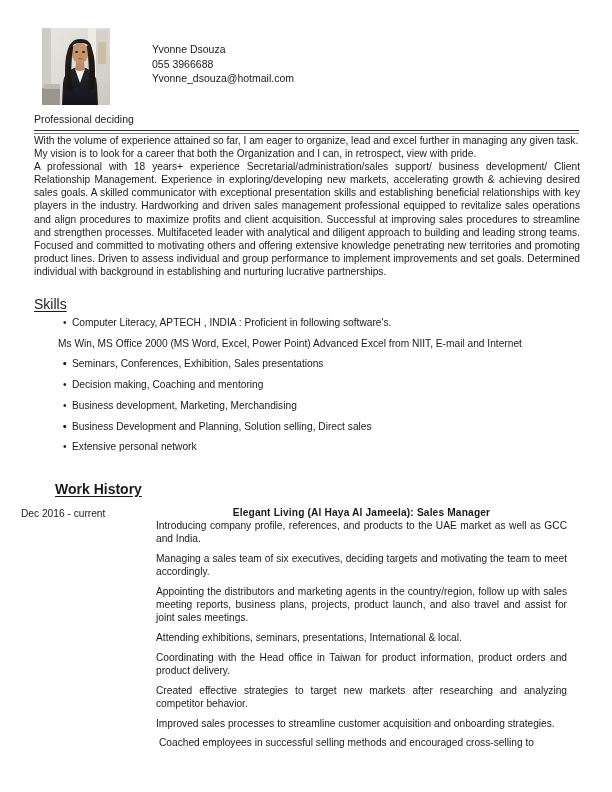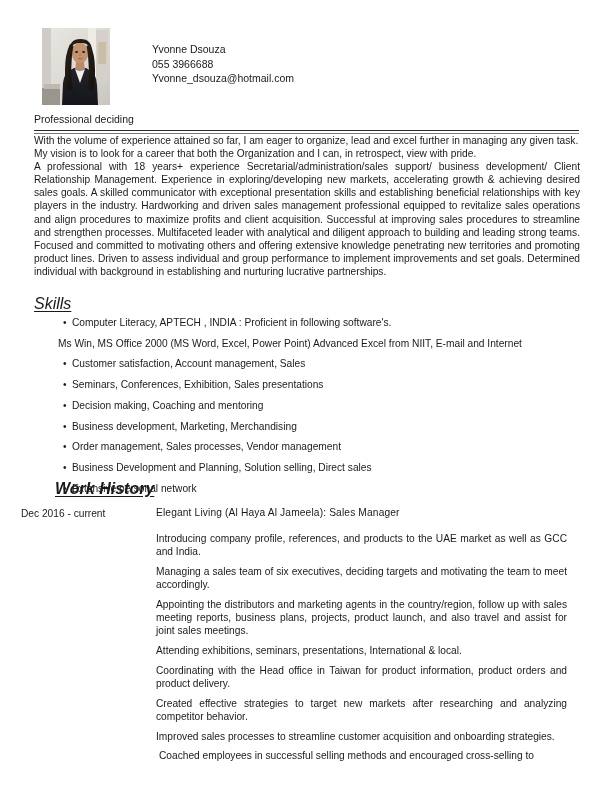--- a/index.html
+++ b/index.html
@@ -67,25 +67,24 @@
     width: 545px;
     height: 0;
     border-top: 1.1px solid #2b2b2b;
   }
   .hr-full.second {
     top: 132.5px;
     border-top: 0.6px solid #7a7a7a;
   }
 
   .sec-underline {
-    font-size: 16px;
+    font-size: 14px;
     line-height: 14px;
     text-decoration: underline;
     text-underline-offset: 2px;
-    font-style: italic;
   }
   .sec-underline.bold { font-weight: bold; margin-left: 21px; }
 
   
   .summary {
     position: absolute;
     left: 34px;
     top: 134px;
     width: 546px;
     font-size: 10.2px;
@@ -150,24 +149,24 @@
     padding-top: 1px;
   }
   .work-body {
     flex: 1 1 auto;
     font-size: 10.2px;
     line-height: 13.2px;
     text-align: justify;
     color: #1a1a1a;
   }
   .job-title {
-    font-weight: normal;
+    font-weight: bold;
     letter-spacing: 0.15px;
-    text-align: left;
-    margin: 0 0 13px 0;
+    text-align: center;
+    margin: 0 0 0 0;
   }
   .work-body p.duty {
     margin: 0 0 6.5px 0;
   }
   .work-body p.duty.last {
     margin-bottom: 0;
   }
   .work-body p.duty.indent {
     text-indent: 3px;
   }
@@ -228,25 +227,25 @@
 
   <div class="summary">
     <p class="nojust">With the volume of experience attained so far, I am eager to organize, lead and excel further in managing any given task. My vision is to look for a career that both the Organization and I can, in retrospect, view with pride.</p>
     <p>A professional with 18 years+ experience Secretarial/administration/sales support/ business development/ Client Relationship Management. Experience in exploring/developing new markets, accelerating growth &amp; achieving desired sales goals. A skilled communicator with exceptional presentation skills and establishing beneficial relationships with key players in the industry. Hardworking and driven sales management professional equipped to revitalize sales operations and align procedures to maximize profits and client acquisition. Successful at improving sales procedures to streamline and strengthen processes. Multifaceted leader with analytical and diligent approach to building and leading strong teams. Focused and committed to motivating others and offering extensive knowledge penetrating new territories and promoting product lines. Driven to assess individual and group performance to implement improvements and set goals. Determined individual with background in establishing and nurturing lucrative partnerships.</p>
   </div>
 
   <div class="skills-head sec-underline">Skills</div>
   <div class="skills-list" id="skills-list">
       <div class="bullet-row"><span class="dot">•</span><span>Computer Literacy, APTECH , INDIA : Proficient in following software's.</span></div>
       <div class="plain-row">Ms Win, MS Office 2000 (MS Word, Excel, Power Point) Advanced Excel from NIIT, E-mail and Internet</div>
-      <div class="bullet-row"><span class="dot">•</span><span>Customer satisfaction, Account management, Sales</span></div>
+      <div class="bullet-row"><span class="dot">•</span></div>
       <div class="bullet-row"><span class="dot">•</span><span>Seminars, Conferences, Exhibition, Sales presentations</span></div>
       <div class="bullet-row"><span class="dot">•</span><span>Decision making, Coaching and mentoring</span></div>
       <div class="bullet-row"><span class="dot">•</span><span>Business development, Marketing, Merchandising</span></div>
-      <div class="bullet-row"><span class="dot">•</span><span>Order management, Sales processes, Vendor management</span></div>
+      <div class="bullet-row"><span class="dot">•</span></div>
       <div class="bullet-row"><span class="dot">•</span><span>Business Development and Planning, Solution selling, Direct sales</span></div>
       <div class="bullet-row"><span class="dot">•</span><span>Extensive personal network</span></div>
     </div>
 
   <div class="work-head sec-underline bold">Work History</div>
   <div class="work-block">
     <div class="work-date">Dec 2016 - current</div>
     <div class="work-body">
       <p class="job-title">Elegant Living (Al Haya Al Jameela): Sales Manager</p>
       <div id="duties-list">

